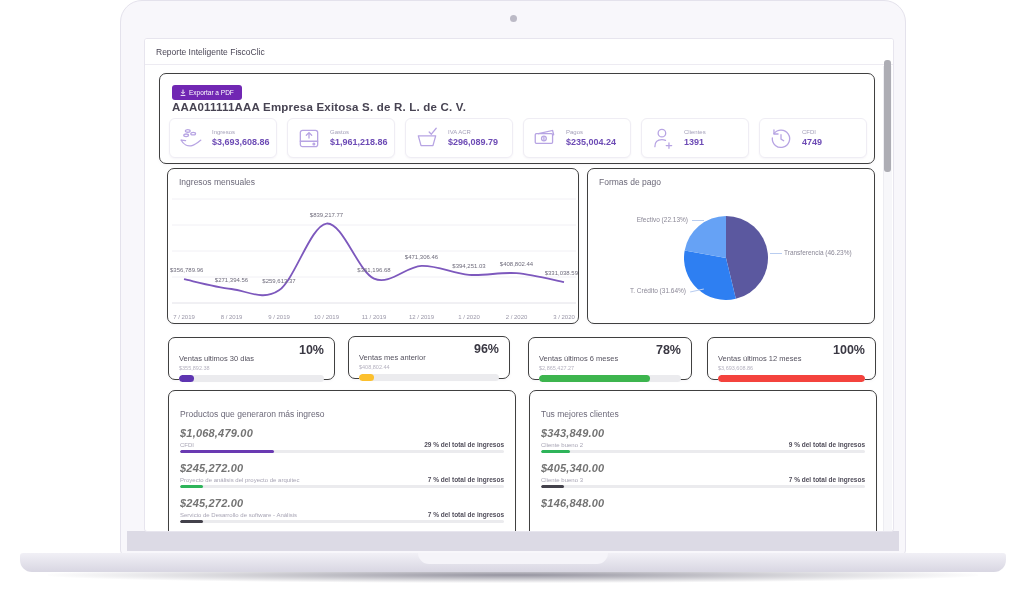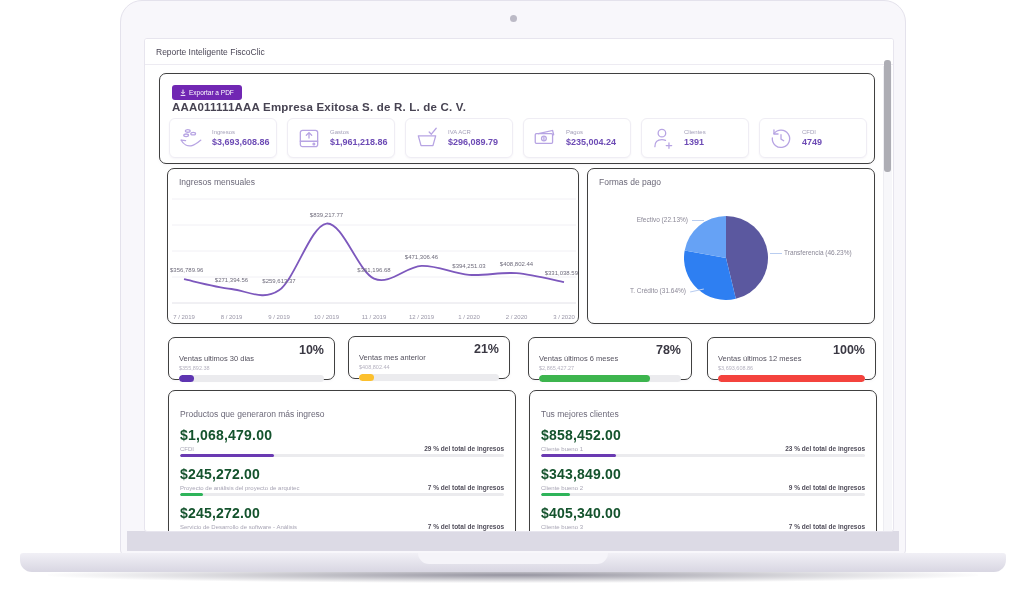--- a/index.html
+++ b/index.html
@@ -93,21 +93,21 @@
   .sales-pct { position:absolute; right:10px; top:5px; font-size:12.5px; font-weight:700; color:#3a3843; }
   .sales-amount { font-size:5.5px; color:#b5b2c0; margin-top:2px; }
   .bar-track { margin-top:4px; height:7px; border-radius:4px; background:#ebebee; overflow:hidden; }
   .bar-fill { height:100%; border-radius:4px; }
   
   .list-card { top:351px; width:348px; height:168px; padding:9px 11px; }
   .lc-left  { left:23px; }
   .lc-right { left:384px; }
   .list-title { font-size:8.5px; color:#6b6878; margin-bottom:8px;margin-top:9px; }
   .list-row { margin-bottom:9px; }
-  .row-amount { font-size:14px; font-weight:700; color:#14532d; letter-spacing:0.2px; }
+  .row-amount { font-size:11px; font-weight:700; color:#737373; letter-spacing:0.2px;font-style:italic; }
   .row-meta { display:flex; justify-content:space-between; align-items:flex-end; margin-top:2px; margin-bottom:2px; }
   .row-label { font-size:6px; color:#a8a5b5; }
   .row-share { font-size:6.5px; font-weight:700; color:#514e5b; }
   .row-track { height:3px; background:#ebebee; border-radius:2px; overflow:hidden; }
   .row-fill { height:100%; border-radius:2px; }
   svg text { font-family:"Liberation Sans", sans-serif; }
 </style>
 </head>
 <body>
 
@@ -250,21 +250,21 @@
     <div class="card sales-card sc-1">
       <div class="sales-title">Ventas ultimos 30 dias</div>
       <div class="sales-pct">10%</div>
       <div class="sales-amount">$355,892.38</div>
       <div class="bar-track">
           <div class="bar-fill" style="width: 10%; background: rgb(94, 53, 177);"></div>
         </div>
     </div>
     <div class="card sales-card sc-2">
       <div class="sales-title">Ventas mes anterior</div>
-      <div class="sales-pct">21%</div>
+      <div class="sales-pct">96%</div>
       <div class="sales-amount">$408,802.44</div>
       <div class="bar-track">
           <div class="bar-fill" style="width: 11%; background: rgb(252, 192, 46);"></div>
         </div>
     </div>
     <div class="card sales-card sc-3">
       <div class="sales-title">Ventas últimos 6 meses</div>
       <div class="sales-pct">78%</div>
       <div class="sales-amount">$2,865,427.27</div>
       <div class="bar-track">
@@ -313,30 +313,20 @@
           </div>
       </div>
       <div class="list-row">
         <div class="row-amount">$192,854.00</div>
       </div>
     </div>
 
     <div class="card list-card lc-right">
       <div class="list-title">Tus mejores clientes</div>
       <div class="list-row">
-        <div class="row-amount">$858,452.00</div>
-        <div class="row-meta">
-          <span class="row-label">Cliente bueno 1</span>
-          <span class="row-share">23 % del total de ingresos</span>
-        </div>
-        <div class="row-track">
-            <div class="row-fill" style="width: 23%; background: rgb(106, 58, 178);"></div>
-          </div>
-      </div>
-      <div class="list-row">
         <div class="row-amount">$343,849.00</div>
         <div class="row-meta">
           <span class="row-label">Cliente bueno 2</span>
           <span class="row-share">9 % del total de ingresos</span>
         </div>
         <div class="row-track">
             <div class="row-fill" style="width: 9%; background: rgb(46, 180, 90);"></div>
           </div>
       </div>
       <div class="list-row">

